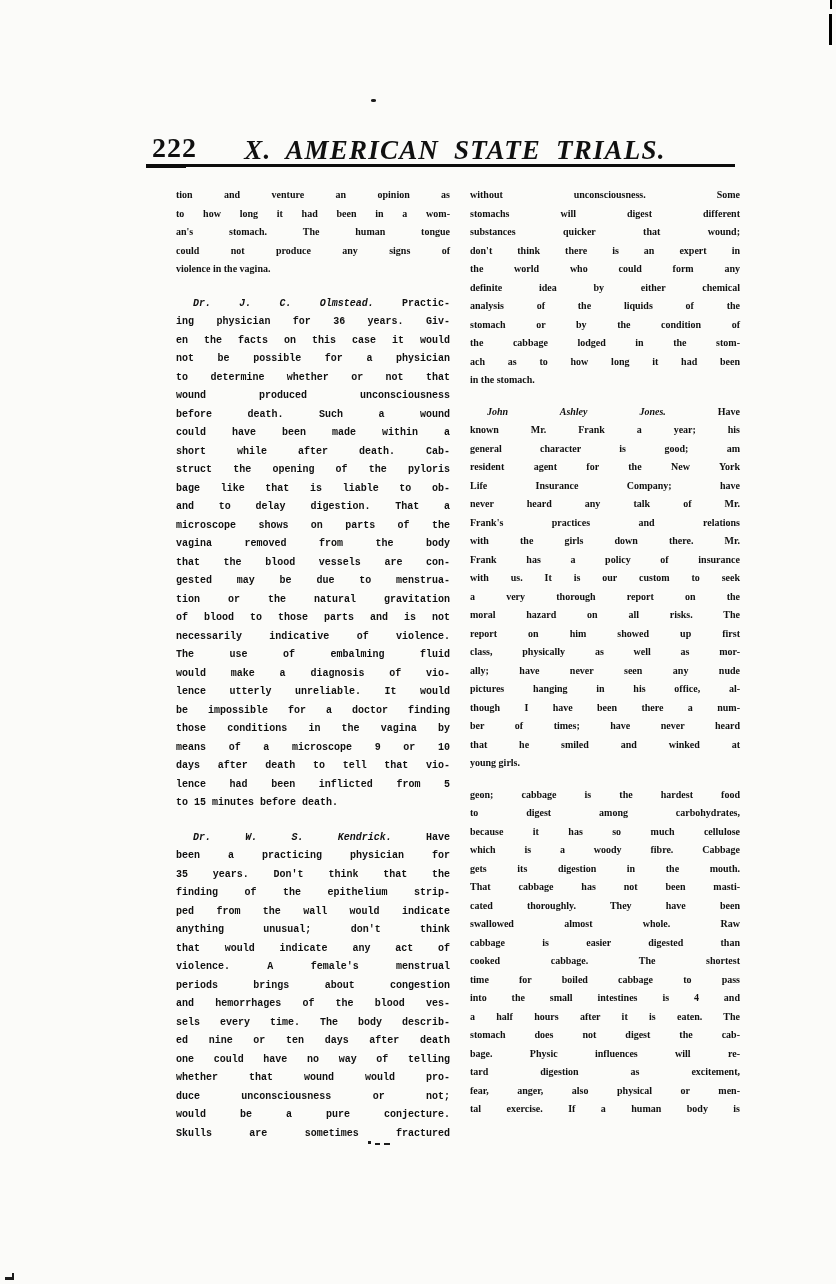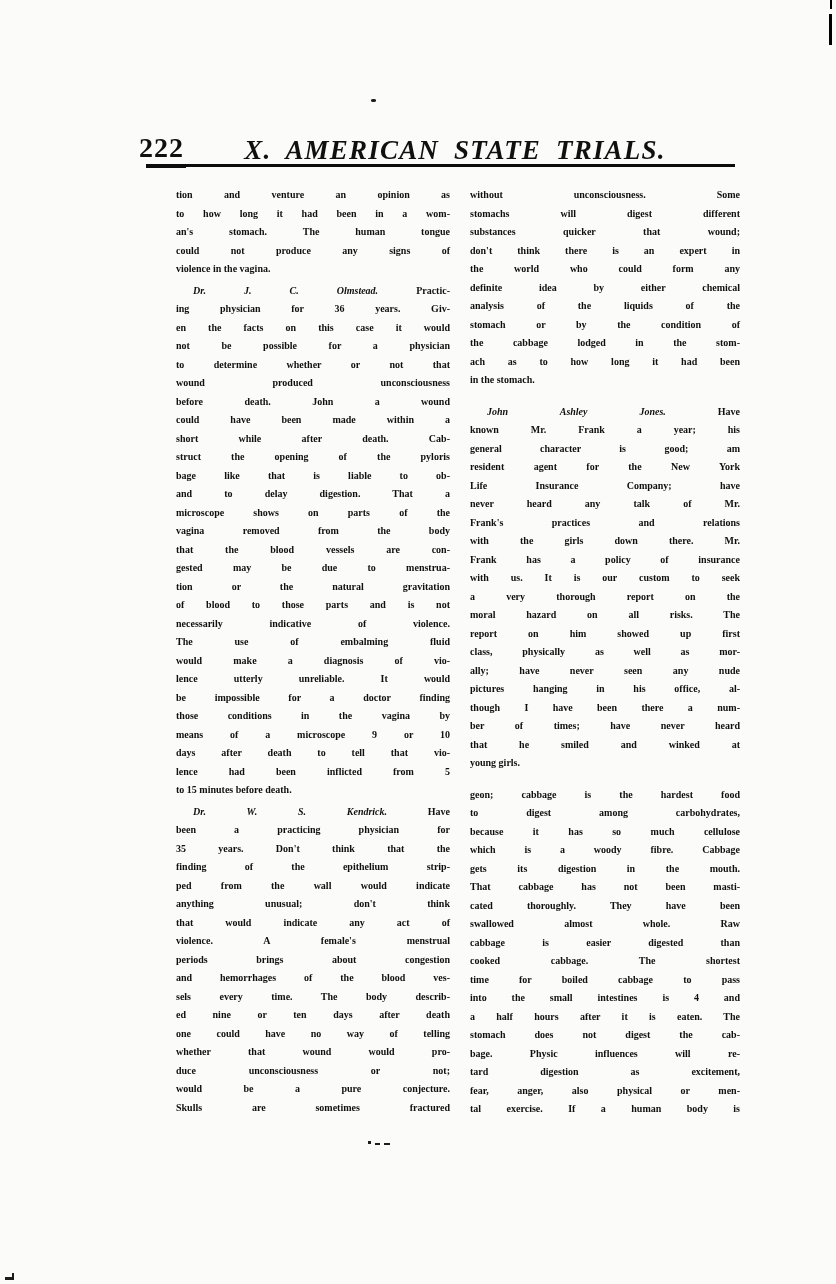--- a/index.html
+++ b/index.html
@@ -8,21 +8,21 @@
     background: #fbfbf9;
     position: relative;
     overflow: hidden;
     font-family: "Liberation Serif", "DejaVu Serif", serif;
     color: #101010;
   }
   .page { position: absolute; inset: 0; }
 
   
   .page-number {
-    position: absolute; left: 139px; top: 134px;
+    position: absolute; left: 152px; top: 134px;
     font-size: 28px; font-weight: bold; line-height: 1;
     letter-spacing: 1px;
   }
   .running-title {
     position: absolute; left: 160px; top: 137px; width: 590px;
     text-align: center;
     font-size: 27px; font-weight: bold; font-style: italic;
     line-height: 1; letter-spacing: 1.2px; word-spacing: 7px;
     white-space: nowrap;
   }
@@ -37,21 +37,21 @@
 
   
   .col {
     position: absolute; top: 186px;
     font-size: 10px; font-weight: bold; line-height: 18.5px;
   }
   .col-left  { left: 176px; width: 274px; }
   .col-right { left: 470px; width: 270px; }
   .para { margin: 0; padding: 0; }
   .col-right .para + .para { margin-top: 13px; }
-  .col-left  .para + .para { margin-top: 3px; }
+  .col-left  .para + .para { margin-top: 16px; font-family: Liberation Mono, monospace; }
   .line {
     text-align: justify;
     text-align-last: justify;
   }
   .line.para-end { text-align-last: left; }
   .line.indent { text-indent: 17px; }
   .speaker { font-style: italic; }
 
   
   .artifact { position: absolute; background: #1c1c1c; }
@@ -81,21 +81,21 @@
         <div class="line">could not produce any signs of</div>
         <div class="line para-end">violence in the vagina.</div>
       </div>
       <div class="para">
         <div class="line indent"><span class="speaker">Dr. J. C. Olmstead.</span> Practic-</div>
         <div class="line">ing physician for 36 years. Giv-</div>
         <div class="line">en the facts on this case it would</div>
         <div class="line">not be possible for a physician</div>
         <div class="line">to determine whether or not that</div>
         <div class="line">wound produced unconsciousness</div>
-        <div class="line">before death. John a wound</div>
+        <div class="line">before death. Such a wound</div>
         <div class="line">could have been made within a</div>
         <div class="line">short while after death. Cab-</div>
         <div class="line">struct the opening of the pyloris</div>
         <div class="line">bage like that is liable to ob-</div>
         <div class="line">and to delay digestion. That a</div>
         <div class="line">microscope shows on parts of the</div>
         <div class="line">vagina removed from the body</div>
         <div class="line">that the blood vessels are con-</div>
         <div class="line">gested may be due to menstrua-</div>
         <div class="line">tion or the natural gravitation</div>

